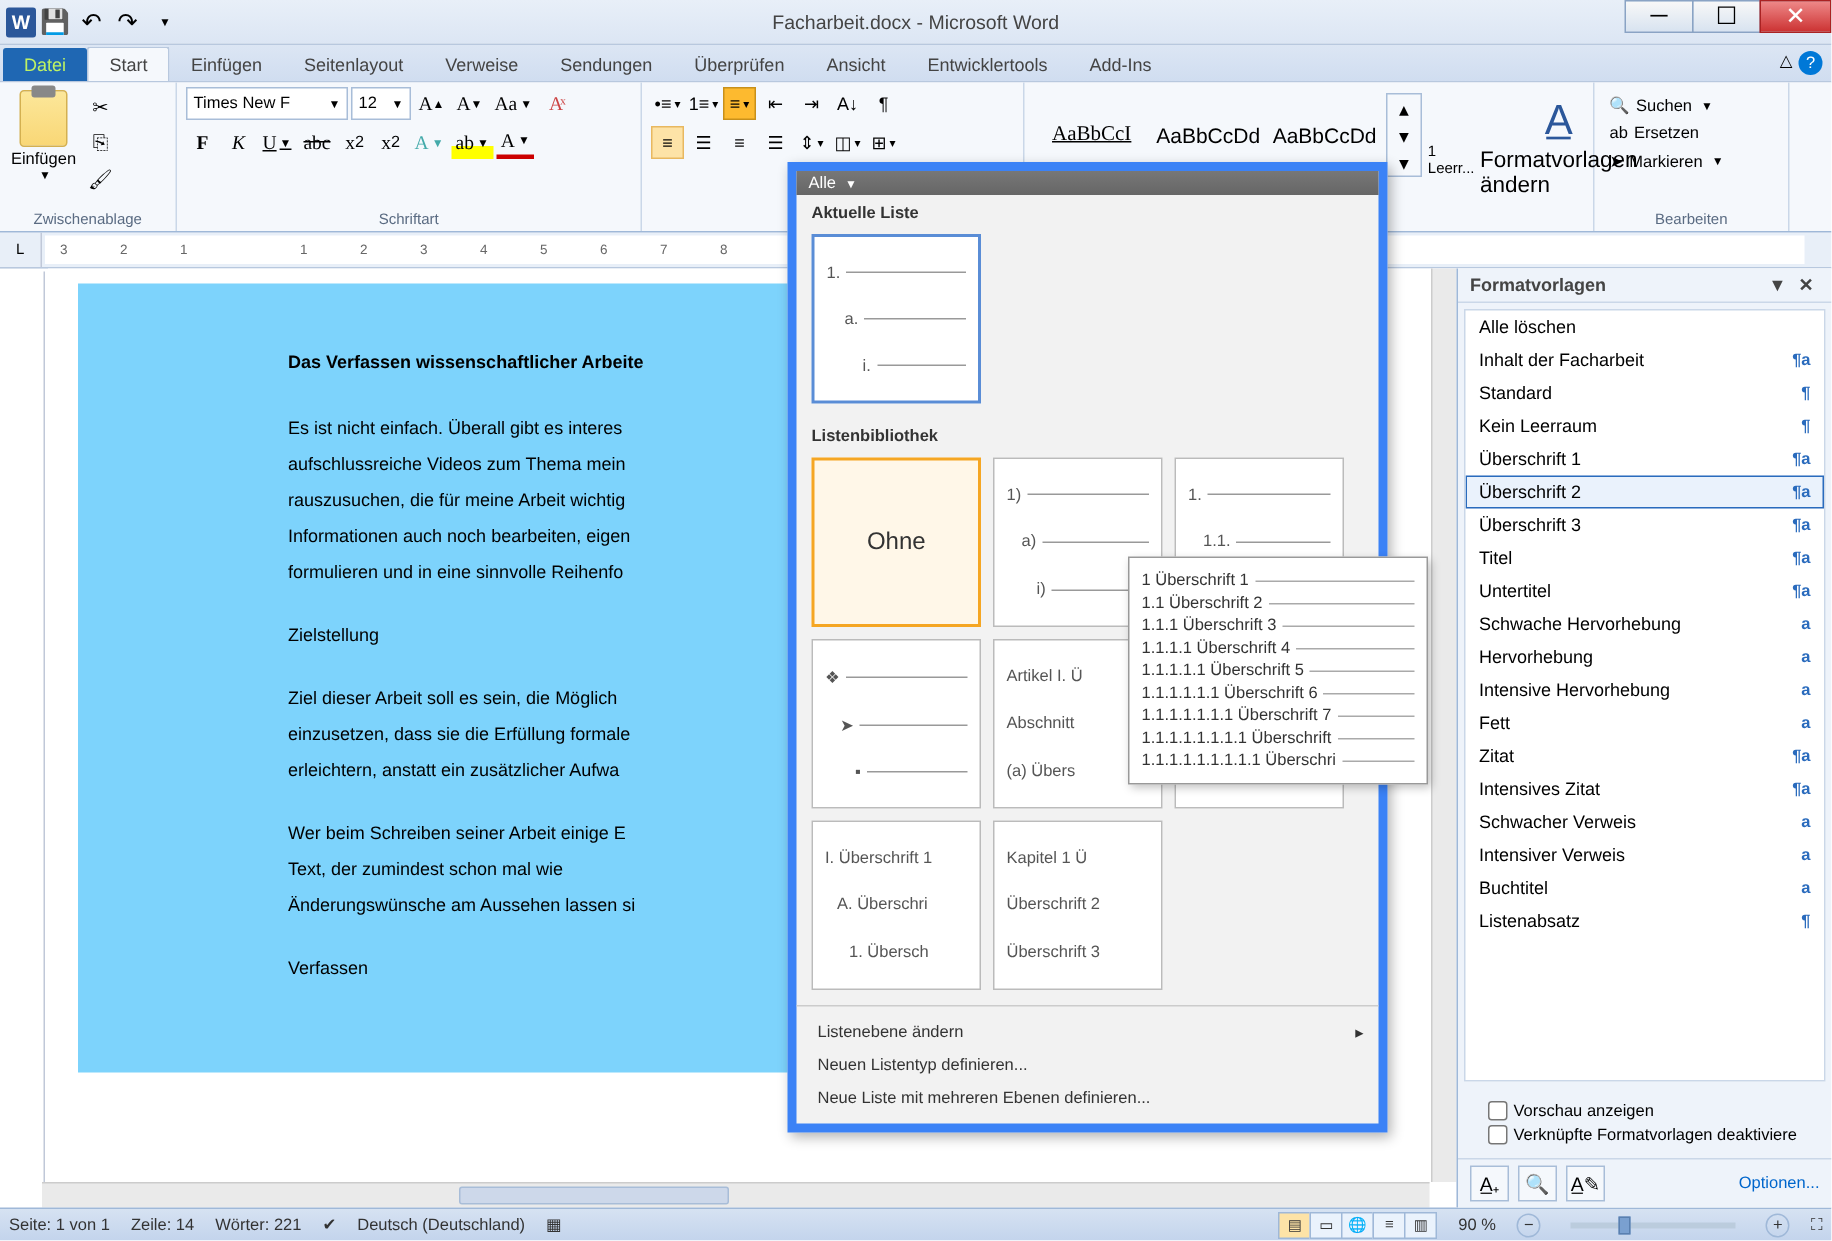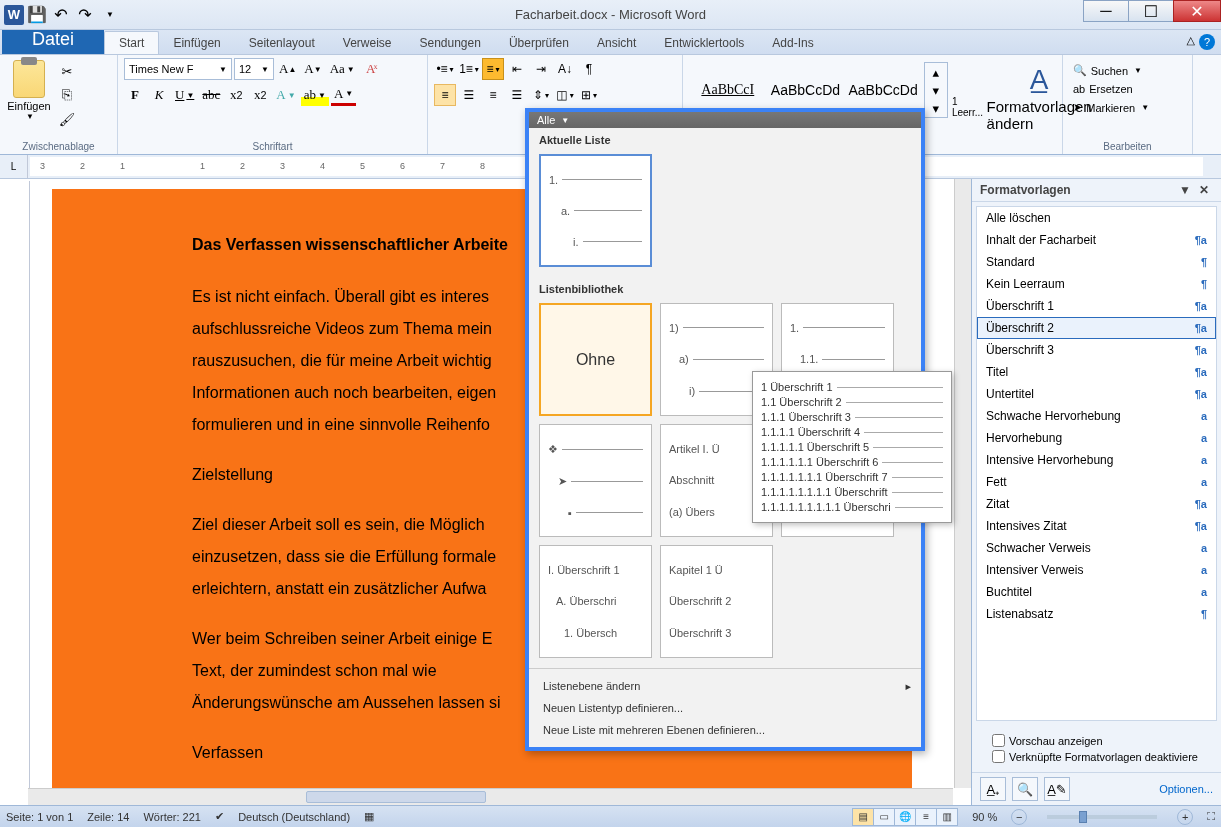--- a/index.html
+++ b/index.html
@@ -10,21 +10,21 @@
 .titlebar-left { display: flex; align-items: center; padding-left: 4px; gap: 2px; }
 .word-icon { width: 20px; height: 20px; background: #2b579a; color: #fff; font-size: 13px; font-weight: bold; display: flex; align-items: center; justify-content: center; border-radius: 2px; }
 .qat-btn { width: 22px; height: 22px; display: flex; align-items: center; justify-content: center; cursor: pointer; }
 .title-text { position: absolute; left: 50%; transform: translateX(-50%); font-size: 13px; color: #444; }
 .window-controls { position: absolute; right: 0; top: 0; display: flex; }
 .win-btn { width: 46px; height: 22px; display: flex; align-items: center; justify-content: center; border: 1px solid #8aa3c4; background: linear-gradient(#f8f8f8, #d8e3f0); margin-left: -1px; cursor: pointer; }
 .win-btn.close { background: linear-gradient(#e88, #c33); color: #fff; width: 48px; border-color: #a22; }
 
 
 .ribbon-tabs { height: 25px; background: linear-gradient(#dce6f4, #d0ddf0); display: flex; align-items: flex-end; padding-left: 2px; border-bottom: 1px solid #b8c8de; }
-.file-tab { background: #1f67b3; color: #ffffff; padding: 4px 30px; font-size: 18px; border-radius: 2px 2px 0 0; cursor: pointer; }
+.file-tab { background: #1f67b3; color: #bef264; padding: 4px 14px; font-size: 12px; border-radius: 2px 2px 0 0; cursor: pointer; }
 .tab { padding: 4px 14px; font-size: 12px; color: #444; cursor: pointer; }
 .tab.active { background: #f5f8fc; border: 1px solid #b8c8de; border-bottom: none; border-radius: 2px 2px 0 0; }
 .ribbon-right { position: absolute; right: 6px; top: 34px; display: flex; gap: 4px; }
 .help-icon { width: 16px; height: 16px; border-radius: 50%; background: #0078d7; color: #fff; font-size: 11px; display: flex; align-items: center; justify-content: center; }
 
 
 .ribbon { height: 100px; background: #f5f8fc; display: flex; border-bottom: 1px solid #9fb8d8; position: relative; }
 .ribbon-group { border-right: 1px solid #cad7e8; padding: 3px 6px 2px 6px; display: flex; flex-direction: column; position: relative; }
 .group-label { font-size: 10px; color: #5a6b82; text-align: center; position: absolute; bottom: 2px; left: 0; right: 0; }
 .group-body { flex: 1; display: flex; }
@@ -69,26 +69,26 @@
 
 .ruler-area { height: 24px; background: #e8eff8; display: flex; border-bottom: 1px solid #b8c8de; }
 .ruler-corner { width: 28px; background: #e8eff8; border-right: 1px solid #c0c8d8; display: flex; align-items: center; justify-content: center; font-size: 10px; }
 .ruler-h { flex: 1; background: #fff; margin: 2px 18px 2px 2px; position: relative; overflow: hidden; font-size: 9px; color: #666; }
 .ruler-h .tick { position: absolute; top: 4px; }
 
 
 .doc-area { position: absolute; top: 179px; left: 0; right: 0; bottom: 22px; display: flex; }
 .ruler-v { width: 28px; background: #fff; border-right: 1px solid #c0c8d8; margin: 2px; }
 .doc-scroll { flex: 1; background: #fff; overflow: hidden; position: relative; }
-.page { background: #f97316; margin: 10px 20px; padding: 40px 140px 40px 140px; font-family: "Times New Roman", serif; font-size: 16px; line-height: 2; color: #000; width: 860px; }
+.page { background: #7dd3fc; margin: 10px 20px; padding: 40px 140px 40px 140px; font-family: "Times New Roman", serif; font-size: 12px; line-height: 2; color: #000; width: 860px; }
 .page .heading { font-weight: bold; margin-bottom: 20px; }
 .page p { margin-bottom: 18px; text-align: justify; }
 
 
-.ml-dropdown { position: absolute; left: 525px; top: 108px; width: 400px; background: #f2f2f2; border: 4px solid #3b82f6; box-shadow: 2px 3px 8px rgba(0,0,0,0.3); z-index: 100; }
+.ml-dropdown { position: absolute; left: 525px; top: 108px; width: 400px; background: #f2f2f2; border: 6px solid #3b82f6; box-shadow: 2px 3px 8px rgba(0,0,0,0.3); z-index: 100; }
 .ml-header { background: linear-gradient(#777, #666); color: #fff; font-size: 11px; padding: 2px 8px; display: flex; align-items: center; gap: 4px; }
 .ml-section-label { font-size: 11px; font-weight: bold; padding: 6px 0 4px 10px; color: #333; }
 .ml-grid { display: flex; flex-wrap: wrap; gap: 8px; padding: 4px 10px 10px 10px; }
 .ml-item { width: 113px; height: 113px; background: #fff; border: 1px solid #bbb; padding: 8px; font-size: 11px; color: #555; display: flex; flex-direction: column; justify-content: space-around; cursor: pointer; position: relative; }
 .ml-item.selected { border: 2px solid #f5a623; background: #fff7e8; }
 .ml-item.current { border: 2px solid #5a8dd6; }
 .ml-line { display: flex; align-items: center; gap: 4px; }
 .ml-dash { flex: 1; height: 1px; background: #999; }
 .ml-ohne { display: flex; align-items: center; justify-content: center; font-size: 16px; color: #333; }
 .ml-footer { border-top: 1px solid #ccc; padding: 6px 0; }

